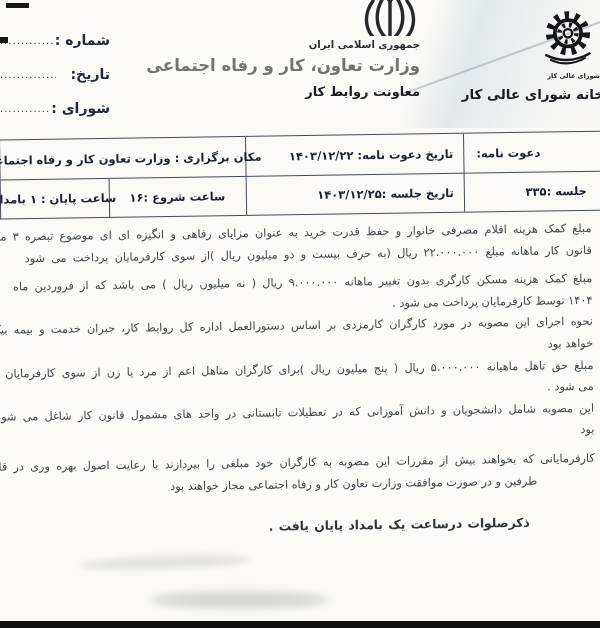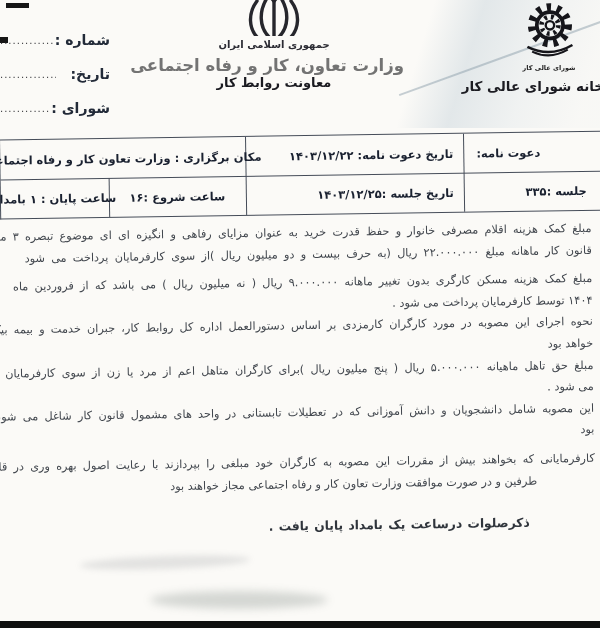--- a/index.html
+++ b/index.html
@@ -22,28 +22,28 @@
 
   
   .meta-row{position:absolute;left:0;width:110px;display:flex;direction:ltr;
     align-items:center;justify-content:space-between;}
   .meta-row .dots{font-size:10px;color:#3c3c40;letter-spacing:1px;width:56px;
     overflow:hidden;white-space:nowrap;}
   .meta-row .lbl{font-size:14px;font-weight:bold;color:#222a38;white-space:nowrap;direction:rtl;}
   .m1{top:32px;} .m2{top:66px;} .m3{top:100px;}
 
   
-  .center-head{position:absolute;top:0;left:144px;width:260px;text-align:center;}
+  .center-head{position:absolute;top:0;left:160px;width:260px;text-align:right;}
   .emblem-wrap{height:42px;overflow:hidden;margin-top:-6px;}
   .country{font-size:10px;font-weight:bold;color:#2b2b33;margin-top:3px;}
   .ministry{font-size:16.5px;font-weight:bold;color:#737373;margin-top:6px;white-space:nowrap;}
-  .deputy{font-size:13px;font-weight:bold;color:#1b1b21;}
+  .deputy{font-size:13px;font-weight:bold;color:#1b1b21;margin-top:9px;}
 
   
-  .council{position:absolute;top:0;left:498px;width:102px;text-align:center;}
+  .council{position:absolute;top:8px;left:498px;width:102px;text-align:right;}
   .council .cap{font-size:6.5px;font-weight:bold;color:#222;margin-top:0;}
   .council .ttl{position:absolute;top:78px;right:-30px;white-space:nowrap;
     font-size:13.5px;font-weight:bold;color:#1b1b21;}
 
   
   .tilt{position:absolute;inset:0;transform:rotate(-0.85deg);transform-origin:40px 340px;}
 
   
   .info-table{position:absolute;top:139px;left:2px;width:640px;height:78px;
     border-top:1.3px solid #454c58;border-bottom:1.3px solid #454c58;border-left:1.3px solid #454c58;}

